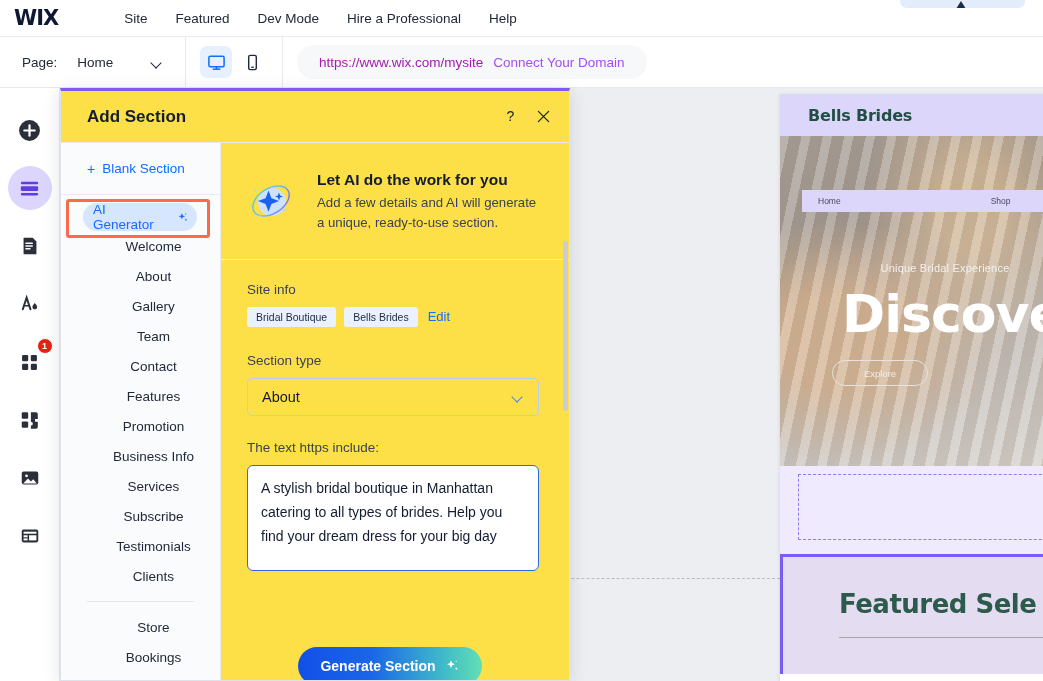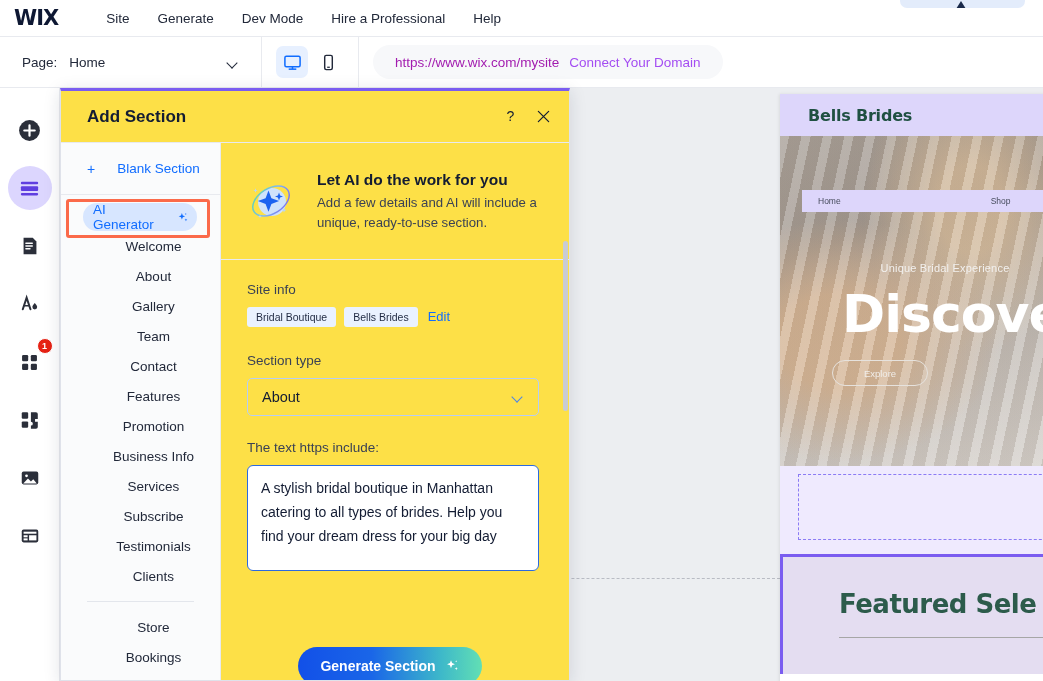--- a/index.html
+++ b/index.html
@@ -12,36 +12,36 @@
   .app { position: relative; width: 1043px; height: 681px; background: #fff; }
 
   
   .topbar {
     position: absolute; top: 0; left: 0; width: 1043px; height: 37px;
     background: #fff; border-bottom: 1px solid #e8eaef;
     display: flex; align-items: center; padding-left: 14px; gap: 0;
   }
   .wix-logo {
     font-size: 21px; font-weight: 700; letter-spacing: -1px;
-    color: #0e1833; margin-right: 34px; font-family: "DejaVu Sans", sans-serif;
+    color: #0e1833; margin-right: 52px; font-family: "DejaVu Sans", sans-serif;
   }
   .menu-item {
     font-size: 13.5px; color: #22293a; padding: 6px 14px; cursor: pointer;
     white-space: nowrap;
   }
 
   
   .secondbar {
     position: absolute; top: 37px; left: 0; width: 1043px; height: 51px;
     background: #fff; border-bottom: 1px solid #e8eaef;
     display: flex; align-items: center;
   }
   .page-group {
-    display: flex; align-items: center; 
-    padding-left: 22px; width: 262px; height: 100%;
+    display: flex; align-items: center; gap: 8px;
+    padding-left: 22px; width: 186px; height: 100%;
     border-right: 1px solid #e8eaef;
   }
   .page-label { font-size: 13.5px; color: #22293a; }
   .page-value { font-size: 13.5px; color: #22293a; margin-left: 12px; }
   .chev-down {
     margin-left: auto; margin-right: 22px;
     width: 11px; height: 7px; position: relative;
   }
   .chev-down::before {
     content: ''; position: absolute; left: 0; top: 0;
@@ -192,21 +192,21 @@
   .panel-nav {
     width: 160px; background: #fafbfc; border-right: 1px solid #e8eaef;
     overflow-y: auto; flex: none; padding-bottom: 6px;
   }
   .blank-row {
     height: 52px; display: flex; align-items: center; gap: 7px;
     padding-left: 26px; border-bottom: 1px solid #e8eaef; cursor: pointer;
     background: #fafbfc;
   }
   .blank-plus { color: #116dff; font-size: 14px; line-height: 1; }
-  .blank-text { color: #116dff; font-size: 13.5px; margin-left: 15px; }
+  .blank-text { color: #116dff; font-size: 13.5px; }
   .nav-list { padding-top: 8px; }
   .nav-item {
     height: 30px; display: flex; align-items: center;
     padding-left: 26px; font-size: 13.5px; color: #22293a; cursor: pointer;
     position: relative;
     justify-content: center;
   }
   .nav-item.selected {
     color: #116dff; background: #d7e6ff;
     border-radius: 15px; margin: 0 18px 0 22px; padding-left: 4px;
@@ -301,21 +301,21 @@
       <div class="sel-section">
         <div class="sel-title">Featured Sele</div>
         <div class="sel-rule"></div>
       </div>
     </div>
   </div>
 
   <div class="topbar">
     <div class="wix-logo">WIX</div>
     <div class="menu-item">Site</div>
-    <div class="menu-item">Generate</div>
+    <div class="menu-item">Featured</div>
     <div class="menu-item">Dev Mode</div>
     <div class="menu-item">Hire a Professional</div>
     <div class="menu-item">Help</div>
   </div>
   <div class="topchip"></div>
 
   <div class="secondbar">
     <div class="page-group">
       <span class="page-label">Page:</span>
       <span class="page-value">Home</span>
@@ -514,21 +514,21 @@
               <ellipse cx="28" cy="28" rx="20" ry="12.5" fill="none" stroke="url(#ring)" stroke-width="1.5" transform="rotate(-32 28 28)"></ellipse>
               <path d="M25.5 17.5l2.9 7.7 7.7 2.9-7.7 2.9-2.9 7.7-2.9-7.7-7.7-2.9 7.7-2.9z" fill="#1b62f0"></path>
               <path d="M36 19.5l1.1 2.9 2.9 1.1-2.9 1.1-1.1 2.9-1.1-2.9-2.9-1.1 2.9-1.1z" fill="#1b62f0"></path>
               <path d="M12.5 15.2l.6 1.7 1.7.6-1.7.6-.6 1.7-.6-1.7-1.7-.6 1.7-.6z" fill="#b9d6f8"></path>
               <path d="M41 34.5l.7 1.9 1.9.7-1.9.7-.7 1.9-.7-1.9-1.9-.7 1.9-.7z" fill="#b9d6f8"></path>
               <path d="M17 41.5l.5 1.4 1.4.5-1.4.5-.5 1.4-.5-1.4-1.4-.5 1.4-.5z" fill="#b9d6f8"></path>
             </svg>
           </div>
           <div class="ai-txt">
             <div class="ai-h">Let AI do the work for you</div>
-            <div class="ai-p">Add a few details and AI will include a unique, ready-to-use section.</div>
+            <div class="ai-p">Add a few details and AI will generate a unique, ready-to-use section.</div>
           </div>
         </div>
 
         <div class="form">
           <div class="f-label">Site info</div>
           <div class="tags">
             <span class="tag">Bridal Boutique</span>
             <span class="tag">Bells Brides</span>
             <span class="tag-edit">Edit</span>
           </div>

